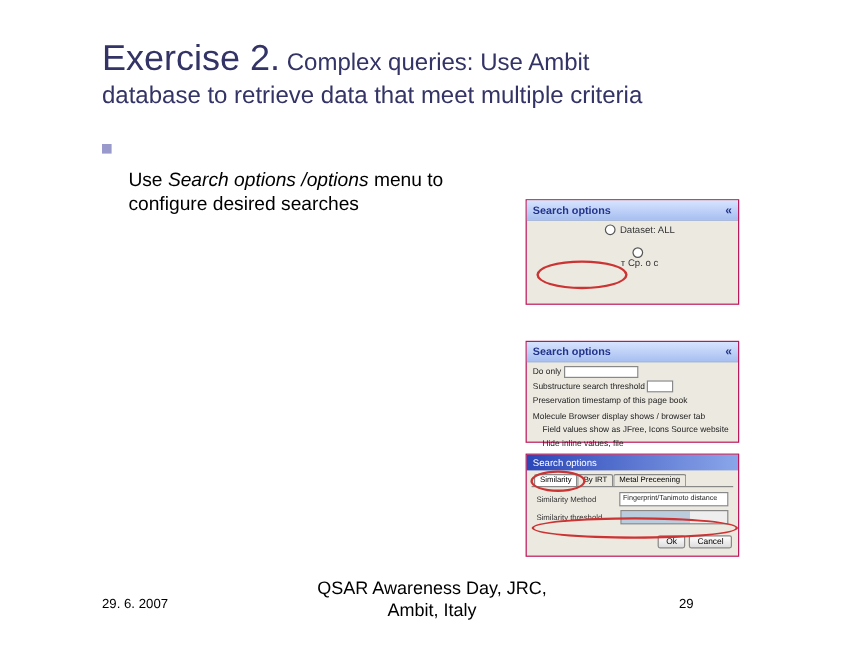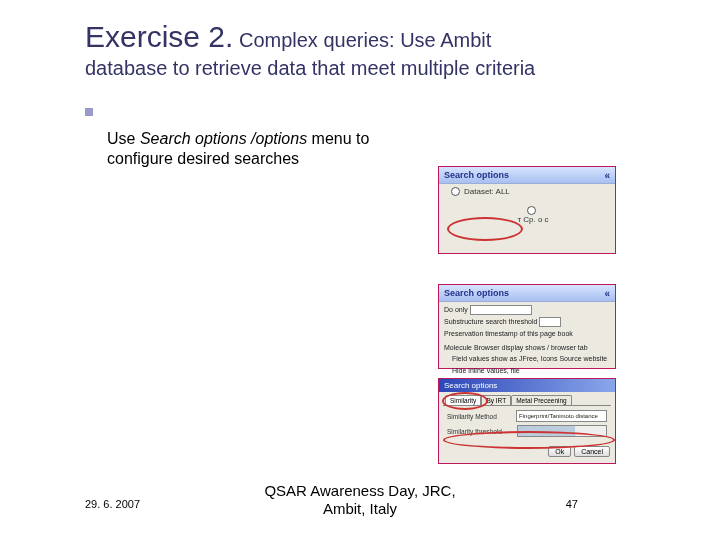--- a/index.html
+++ b/index.html
@@ -10,21 +10,21 @@
     background: #fff;
     font-family: Verdana, Arial, sans-serif;
     position: relative;
     overflow: hidden;
   }
   .slide {
     width: 608px;
     height: 540px;
     position: relative;
     box-sizing: border-box;
-    padding: 18px 50px 0 85px;
+    padding: 30px 50px 0 85px;
   }
   .title {
     color: #333366;
     font-size: 20px;
     line-height: 1.25;
     margin-bottom: 20px;
     font-family: Verdana, Arial, sans-serif;
   }
   .title .ex { font-size: 30px; }
   .bullets {
@@ -86,21 +86,21 @@
     height: 16px;
     display: flex;
     align-items: center;
     justify-content: space-between;
     padding: 0 5px;
     color: #22338a;
     font-weight: bold;
     font-size: 9px;
     border-bottom: 1px solid #9aaed6;
   }
-  .radio-row { display:flex; align-items:center; margin:3px 0 0 12px; color:#333; font-size:8px; }
+  .radio-row { display:flex; align-items:center; margin:3px 0 0 12px; color:#333; font-size:8px;justify-content:center; }
   .radio { width:7px; height:7px; border-radius:50%; border:1px solid #555; margin-right:4px; background:#fff; display:inline-block; }
   .oval {
     position:absolute; border:2px solid #cc3333; border-radius:50%;
     background:transparent;
   }
   .oval1 { left:8px; top:50px; width:72px; height:20px; }
 
   .panel2 { left: 438px; top: 284px; width: 178px; height: 85px; }
   .p2-body { padding: 3px 5px; color:#222; font-size:7px; line-height:1.35; }
   .p2-body .row { margin-bottom:2px; }
@@ -203,14 +203,14 @@
       <div class="btn">Ok</div>
       <div class="btn">Cancel</div>
     </div>
   </div>
 
   <div class="footer-date">29. 6. 2007</div>
   <div class="footer-center">
     <span>QSAR Awareness Day, JRC,</span><br>
     <span>Ambit, Italy</span>
   </div>
-  <div class="footer-num">47</div>
+  <div class="footer-num">29</div>
 </div>
 
 </body></html>

